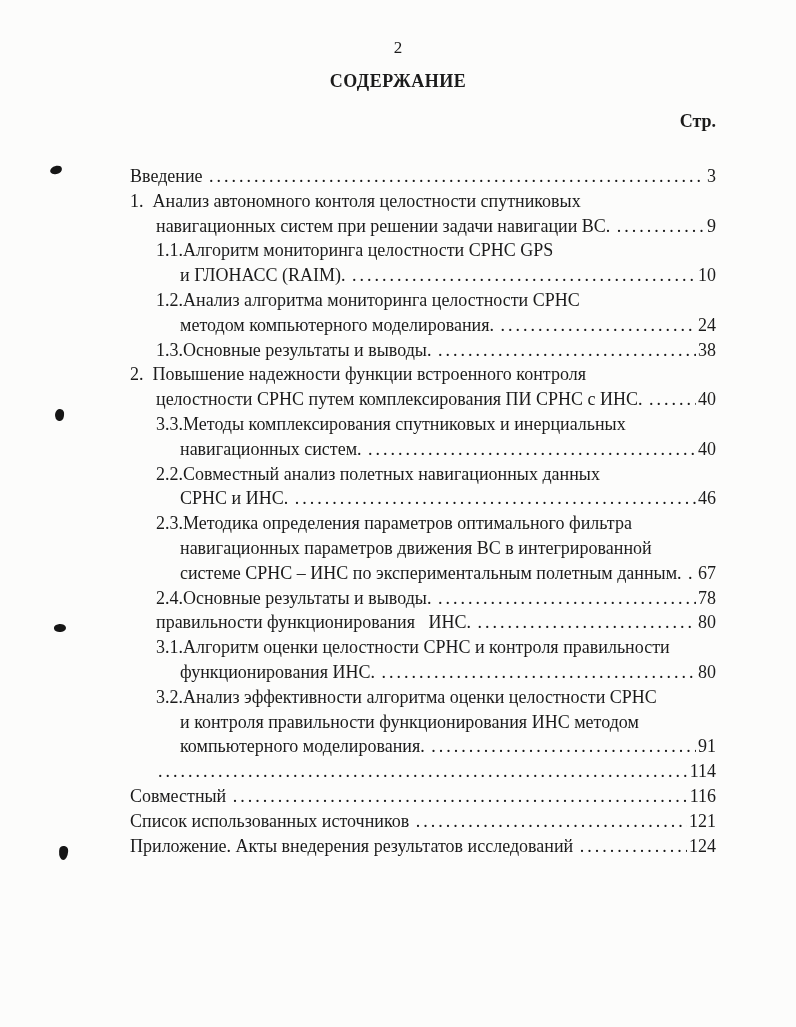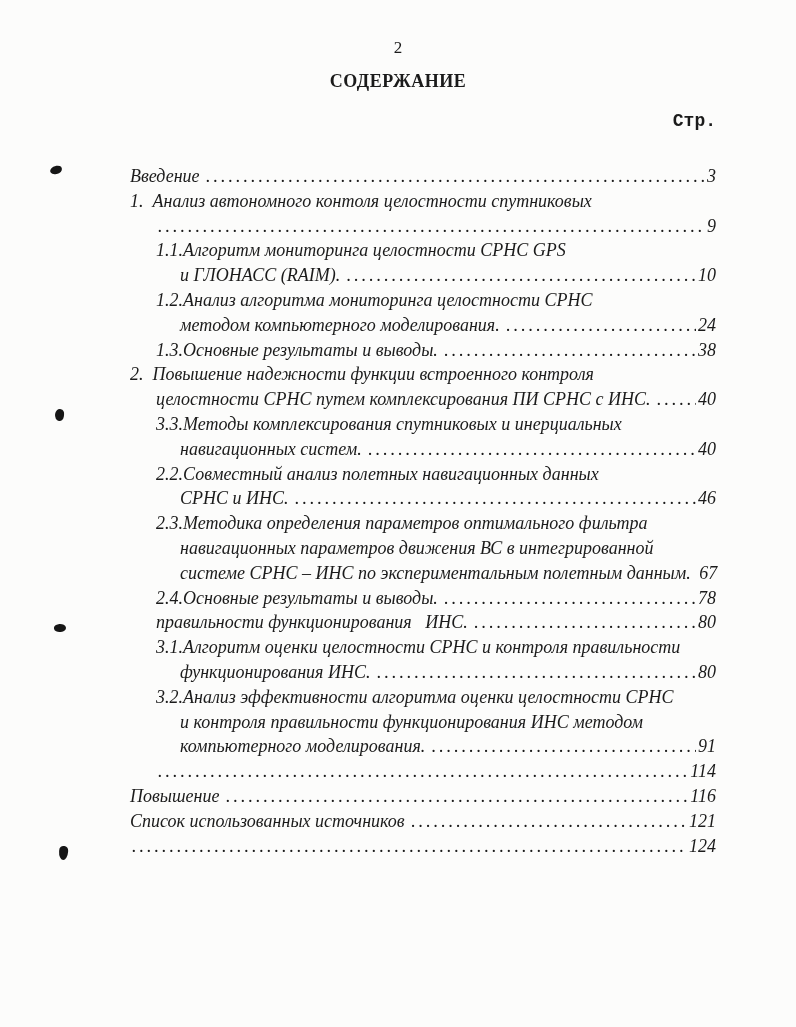--- a/index.html
+++ b/index.html
@@ -29,32 +29,30 @@
     letter-spacing: 0.5px;
     line-height: 22px;
   }
   .str-label {
     margin-top: 18px;
     margin-right: 80px;
     text-align: right;
     font-size: 18px;
     font-weight: bold;
     line-height: 22px;
-    font-family: Liberation Mono, monospace;
   }
   .toc-list {
     margin: 32px 80px 0 130px;
     font-size: 18px;
   }
   .toc-line {
     display: flex;
     align-items: flex-end;
     line-height: 24.8px;
     height: 24.8px;
-    font-style: italic;
   }
   .toc-line.indent-0 { padding-left: 0; }
   .toc-line.indent-1 { padding-left: 26px; }
   .toc-line.indent-2 { padding-left: 50px; }
   .line-text {
     white-space: pre;
     flex: 0 0 auto;
   }
   .leader {
     flex: 1 1 auto;
@@ -92,20 +90,21 @@
     <span class="page-num">3</span>
   </div>
 
   <div class="toc-line indent-0">
     <span class="line-text">1.  Анализ автономного контоля целостности спутниковых</span>
     <span class="leader"></span>
     <span class="page-num"></span>
   </div>
 
   <div class="toc-line indent-1">
+    <span class="line-text">навигационных систем при решении задачи навигации ВС. </span>
     <span class="leader">........................................................................................................................................................................................................</span>
     <span class="page-num">9</span>
   </div>
 
   <div class="toc-line indent-1">
     <span class="line-text">1.1.Алгоритм мониторинга целостности СРНС GPS</span>
     <span class="leader"></span>
     <span class="page-num"></span>
   </div>
 
@@ -229,32 +228,33 @@
     <span class="leader">........................................................................................................................................................................................................</span>
     <span class="page-num">91</span>
   </div>
 
   <div class="toc-line indent-1">
     <span class="leader">........................................................................................................................................................................................................</span>
     <span class="page-num">114</span>
   </div>
 
   <div class="toc-line indent-0">
-    <span class="line-text">Повышение </span>
+    <span class="line-text">Совместный </span>
     <span class="leader">........................................................................................................................................................................................................</span>
     <span class="page-num">116</span>
   </div>
 
   <div class="toc-line indent-0">
     <span class="line-text">Список использованных источников </span>
     <span class="leader">........................................................................................................................................................................................................</span>
     <span class="page-num">121</span>
   </div>
 
   <div class="toc-line indent-0">
+    <span class="line-text">Приложение. Акты внедерения результатов исследований </span>
     <span class="leader">........................................................................................................................................................................................................</span>
     <span class="page-num">124</span>
   </div>
 </div>
 
 <span class="ink-mark ink-1"></span>
 <span class="ink-mark ink-2"></span>
 <span class="ink-mark ink-3"></span>
 <span class="ink-mark ink-4"></span>
 

